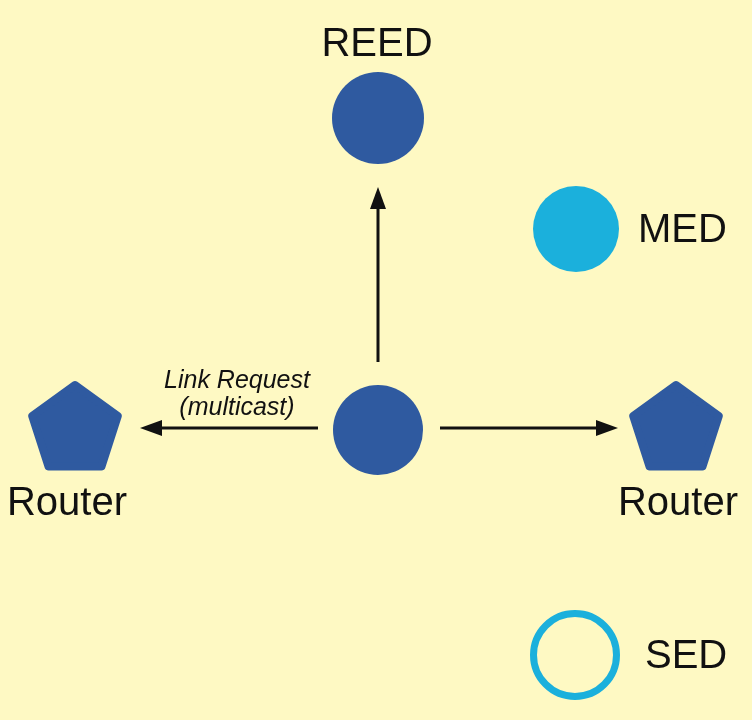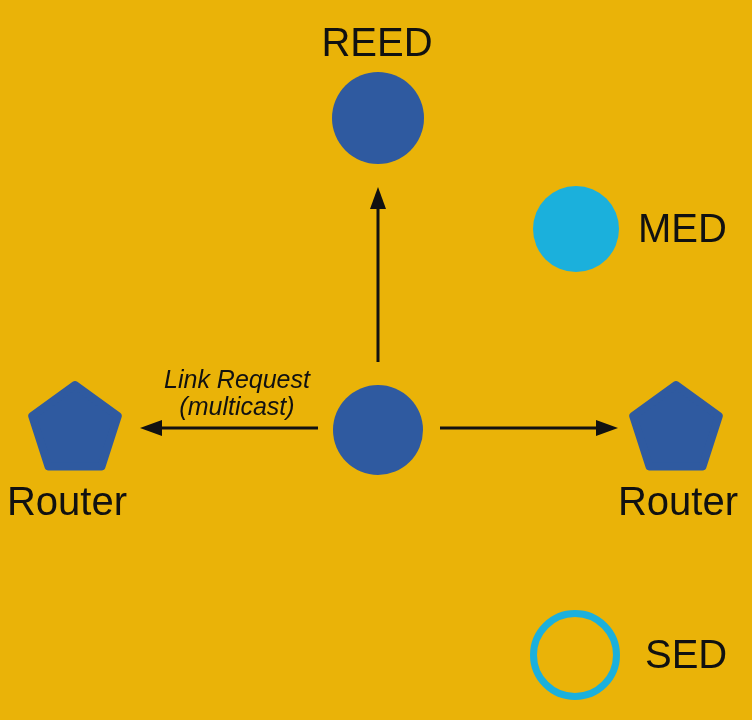--- a/index.html
+++ b/index.html
@@ -5,21 +5,21 @@
   html, body {
     margin: 0;
     padding: 0;
     background: #ffffff;
     font-family: "Liberation Sans", sans-serif;
   }
   .canvas {
     position: relative;
     width: 752px;
     height: 720px;
-    background: #eab308;
+    background: #fef9c3;
     overflow: hidden;
   }
   svg { display: block; }
   .node-label {
     font-family: "Liberation Sans", sans-serif;
     font-size: 40px;
     font-weight: 400;
   }
   .message-label {
     font-family: "Liberation Sans", sans-serif;

